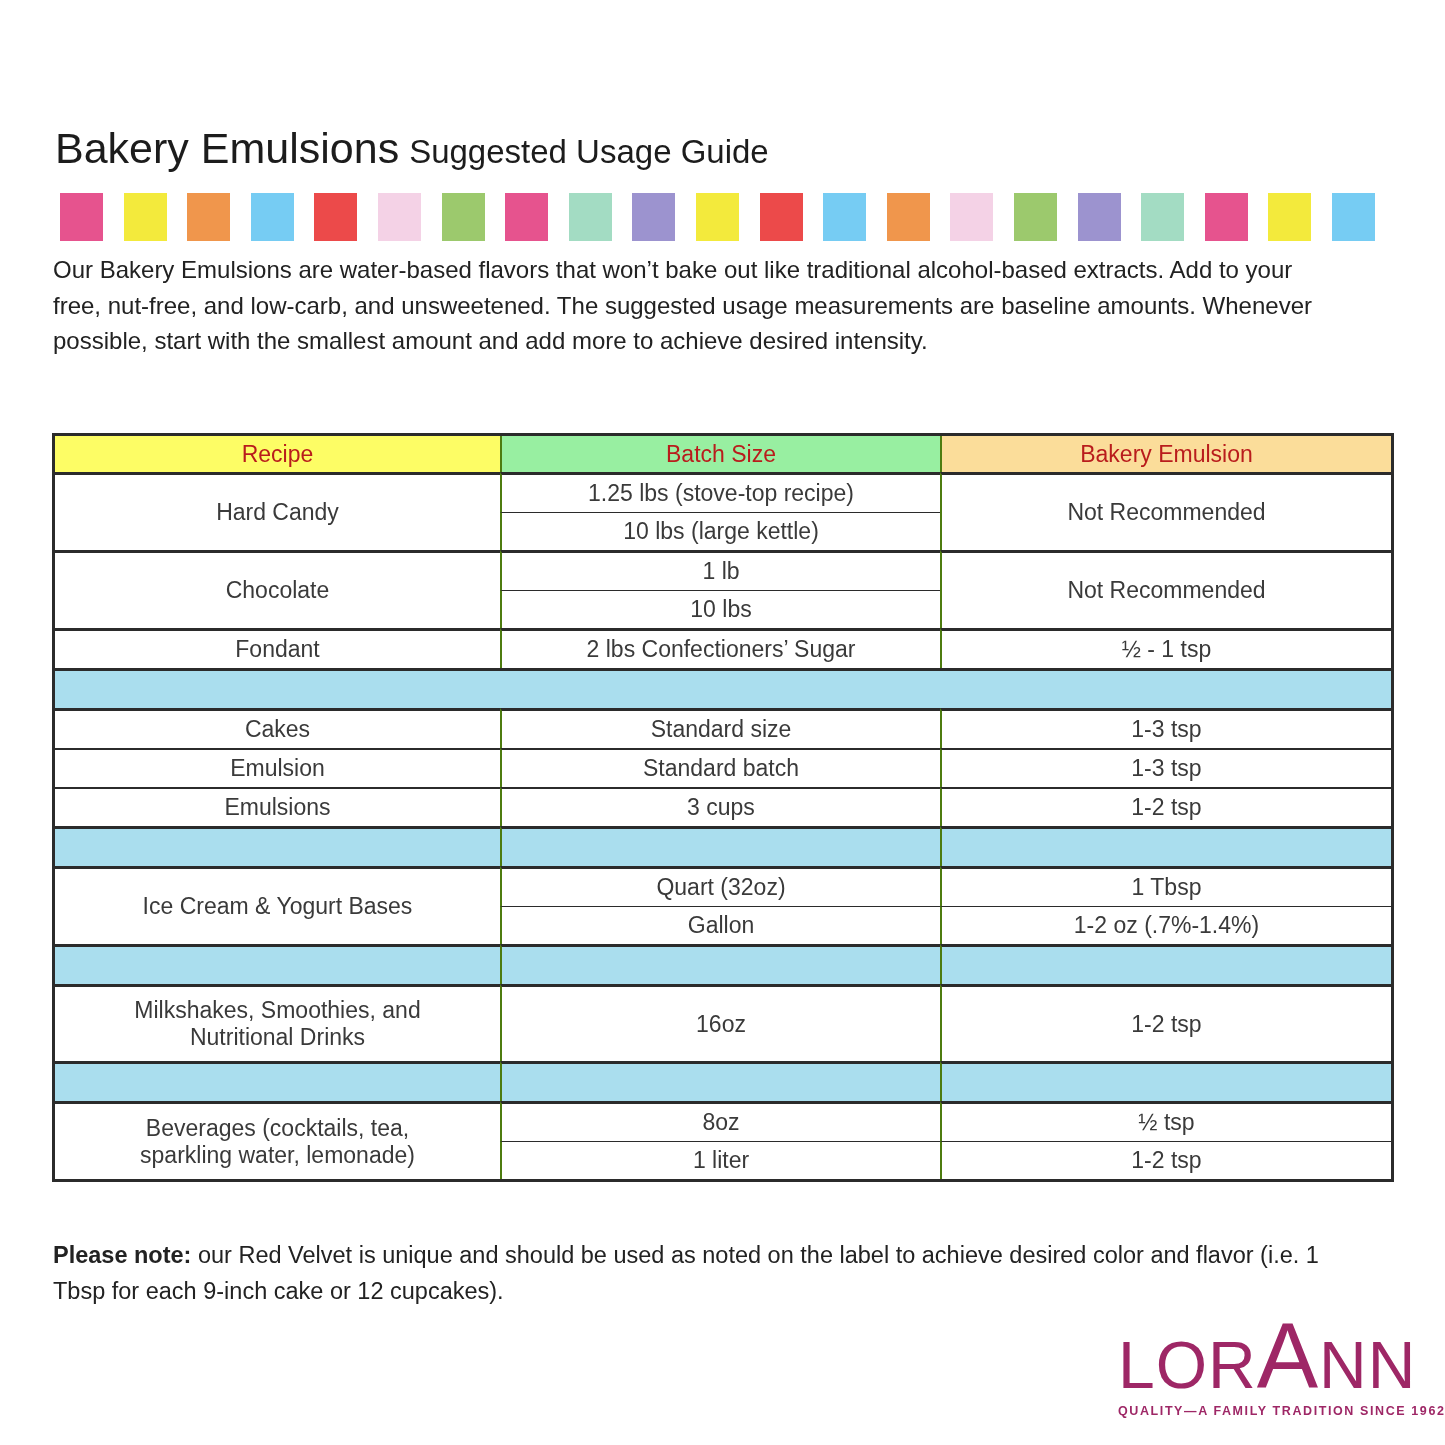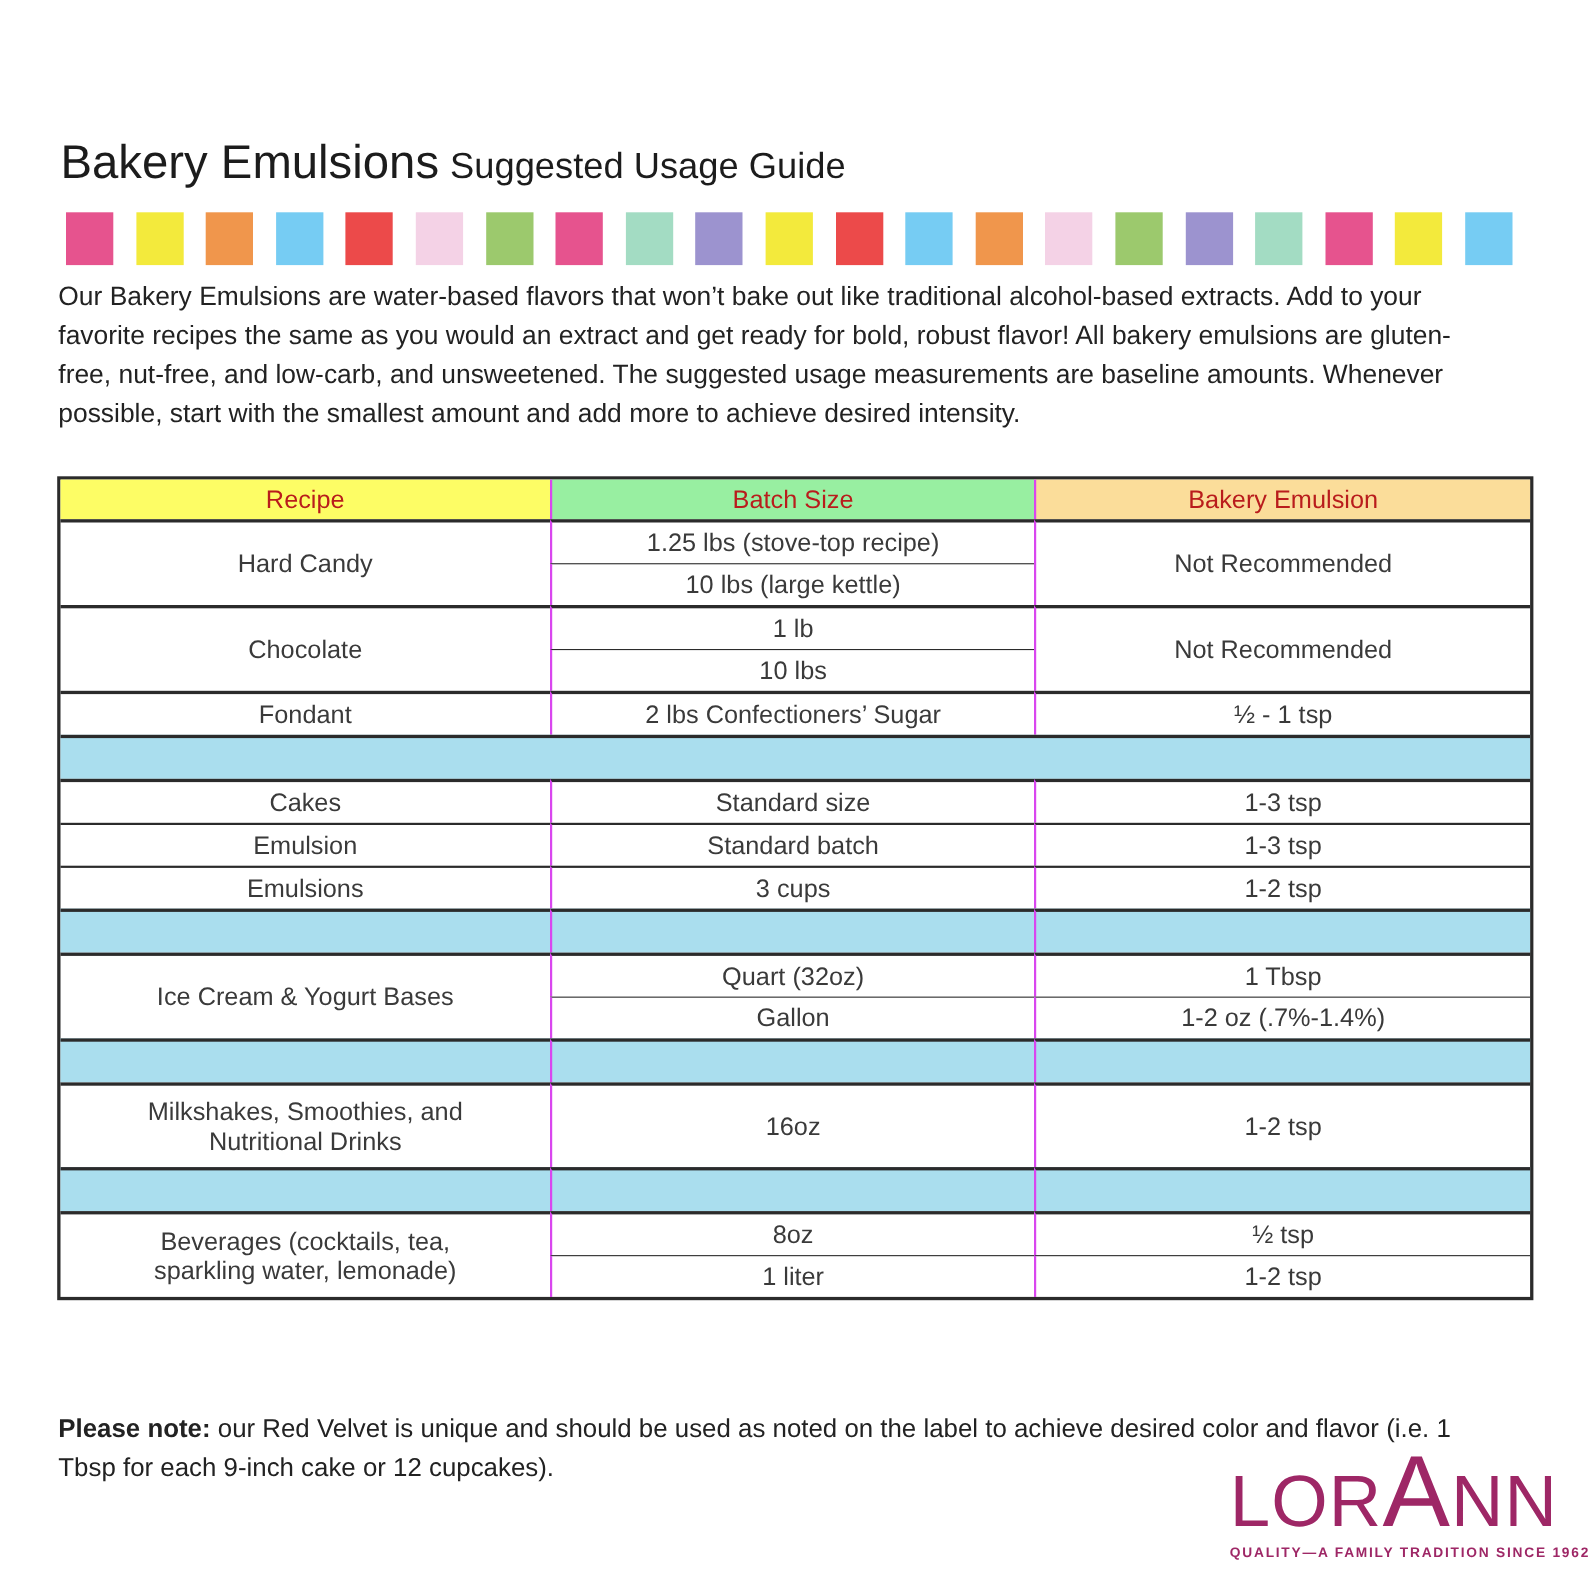--- a/index.html
+++ b/index.html
@@ -24,31 +24,31 @@
 
   
   .usage-table { position:absolute; left:52px; top:433px; width:1336px;
     border:3px solid #2b2b2b; border-collapse:separate; border-spacing:0;
     table-layout:fixed; }
   .usage-table th, .usage-table td {
     padding:0 6px; text-align:center; vertical-align:middle;
     font-size:23px; color:#3a3a3a; font-weight:400; overflow:hidden;
   }
   .usage-table th { height:36px; color:#b91c1c; }
-  .c2, .c3 { border-left:2px solid #d946ef; }
+  .c2, .c3 { border-left:2px solid #4d7c0f; }
   tbody td { border-top:2px solid #2b2b2b; }
   tr.thick > td { border-top-width:3px; }
   tr.sub > td { border-top-width:1.5px; }
   tr.rh > td { height:37px; }
   tr.rtall > td { height:74px; }
   .band-cell { height:37px; }
 
   
   .note { position:absolute; left:53px; top:1237px; width:1345px;
-    font-size:23.5px; line-height:36px; color:#222222;margin-top:43px; }
+    font-size:23.5px; line-height:36px; color:#222222; }
   .note b { font-weight:700; }
 
   
   .logo { position:absolute; left:1118px; top:1310px; width:278px; text-align:center; }
   .logo-word { line-height:92px; height:96px; white-space:nowrap; letter-spacing:1px; }
   .logo-word .lw { font-size:66px; }
   .logo-word .lwa { font-size:92px; }
   .logo-tagline { font-size:12.5px; font-weight:700; letter-spacing:1.6px;
     margin-top:-2px; white-space:nowrap; }
 </style>
@@ -80,21 +80,20 @@
     <div class="swatch" style="background-color: rgb(156, 201, 109);"></div>
     <div class="swatch" style="background-color: rgb(156, 147, 207);"></div>
     <div class="swatch" style="background-color: rgb(163, 220, 195);"></div>
     <div class="swatch" style="background-color: rgb(230, 83, 142);"></div>
     <div class="swatch" style="background-color: rgb(243, 234, 60);"></div>
     <div class="swatch" style="background-color: rgb(118, 204, 243);"></div>
   </div>
 
   <div class="intro">
     <div>Our Bakery Emulsions are water-based flavors that won’t bake out like traditional alcohol-based extracts. Add to your</div>
-    <div>favorite recipes the same as you would an extract and get ready for bold, robust flavor! All bakery emulsions are gluten-</div>
     <div>free, nut-free, and low-carb, and unsweetened. The suggested usage measurements are baseline amounts. Whenever</div>
     <div>possible, start with the smallest amount and add more to achieve desired intensity.</div>
   </div>
 
   <table class="usage-table">
     <colgroup>
       <col style="width:445px">
         <col style="width:440px">
         <col style="width:451px">
     </colgroup>

